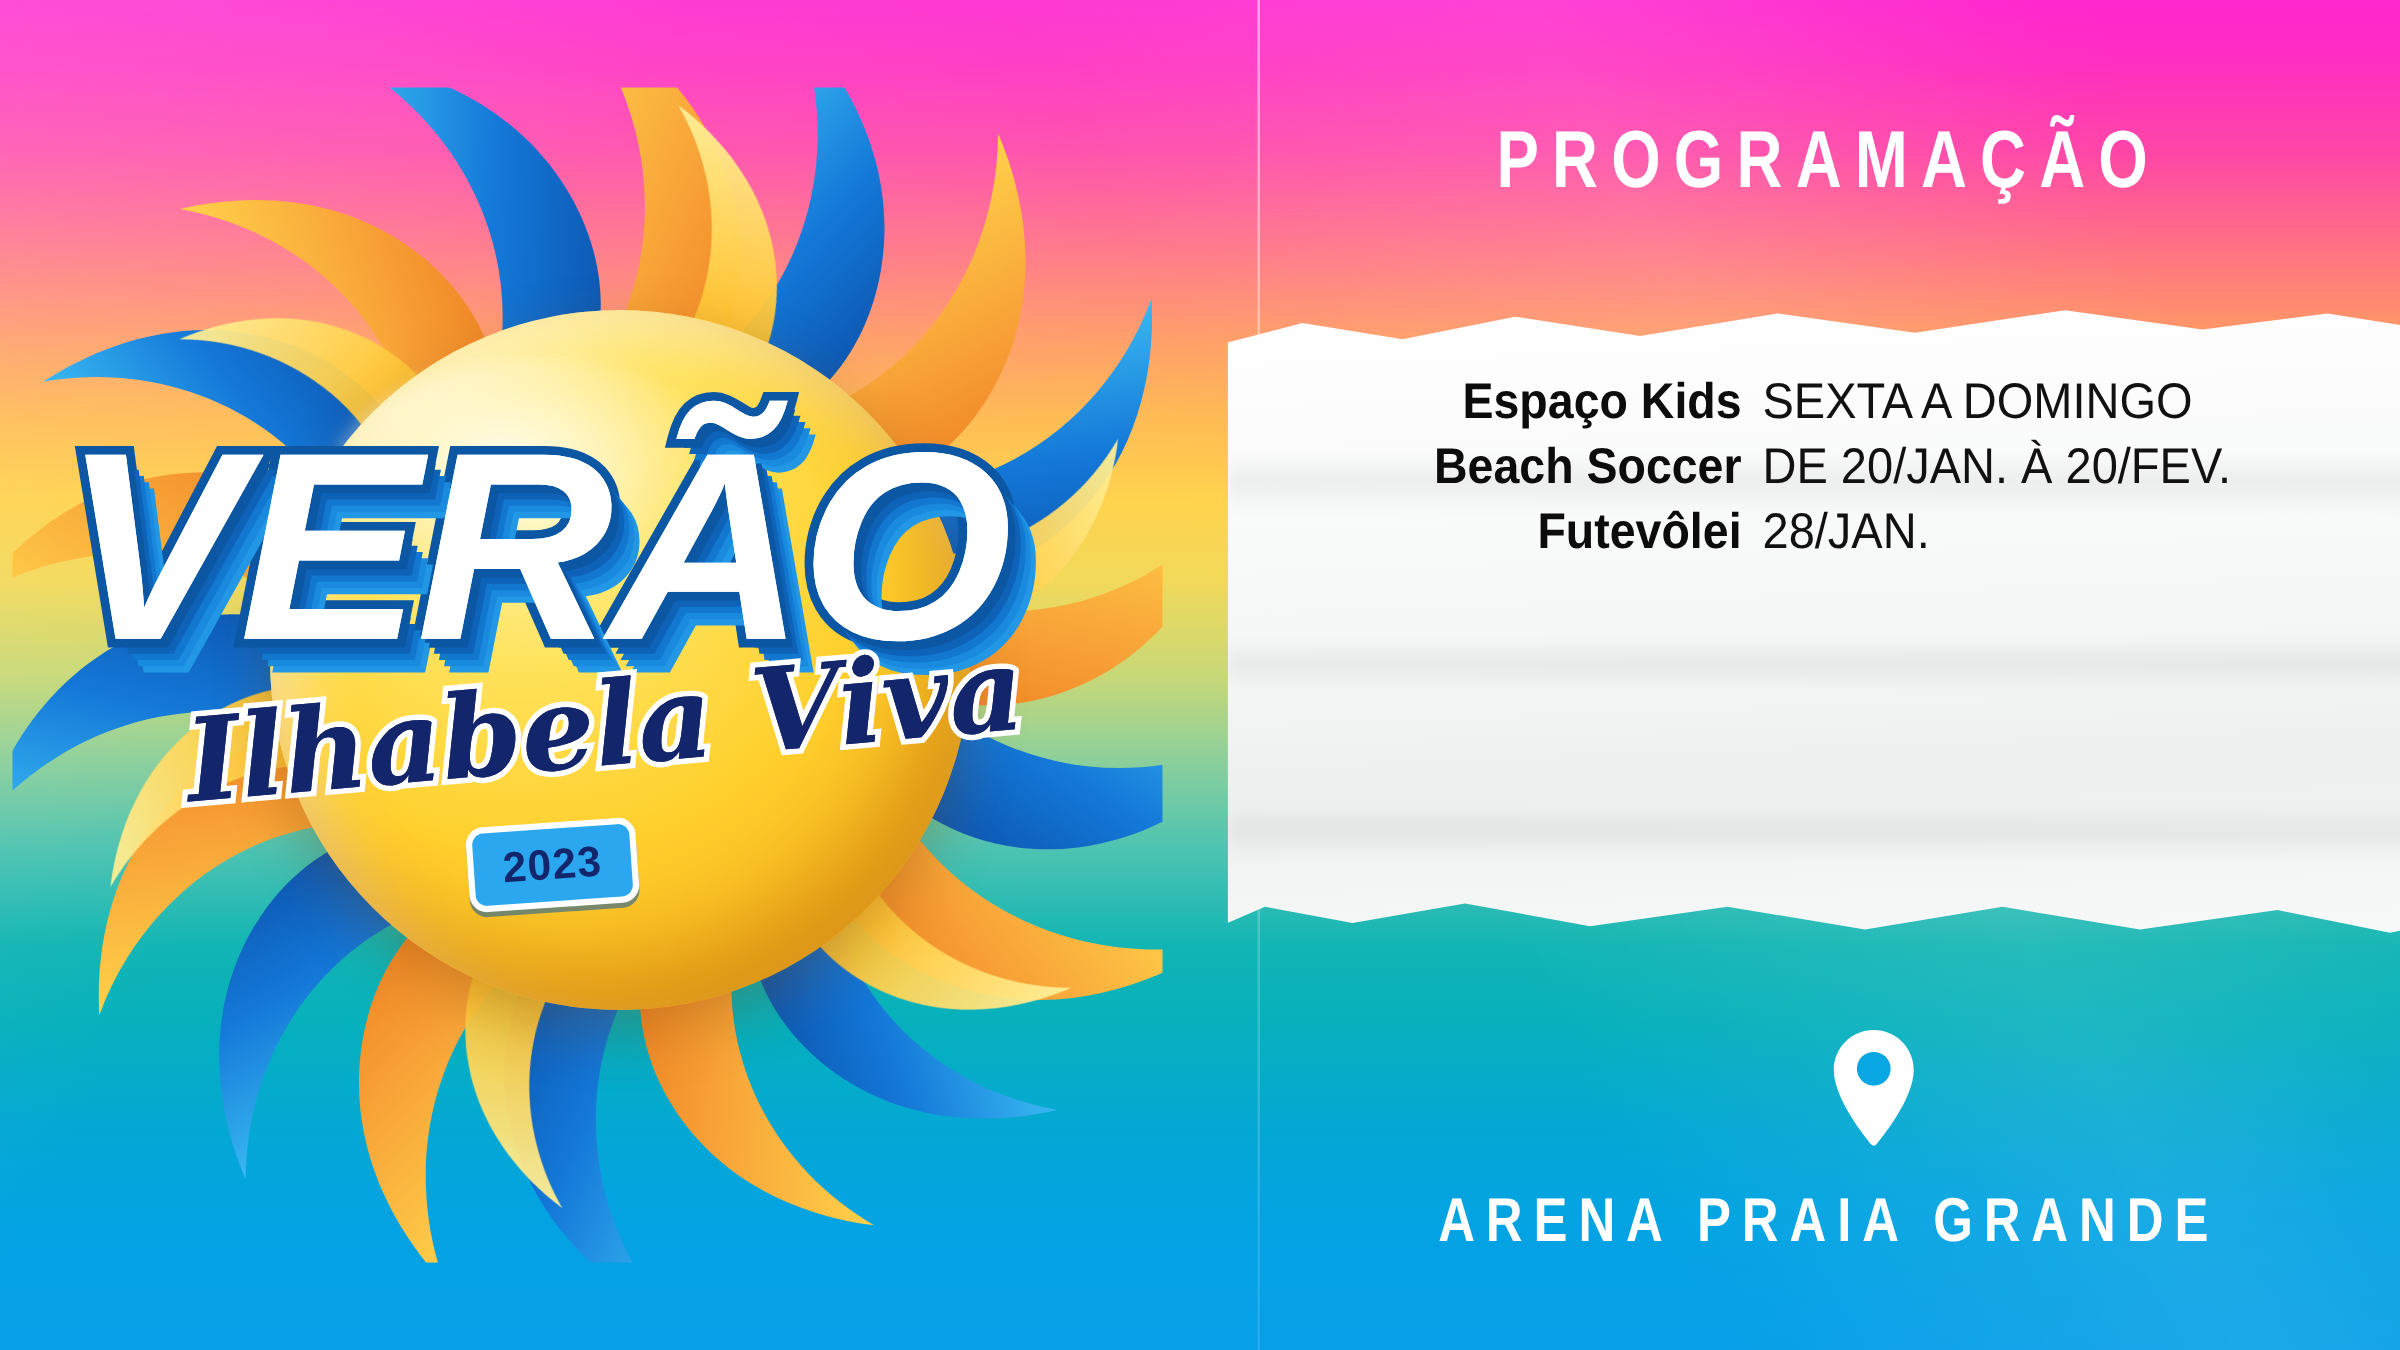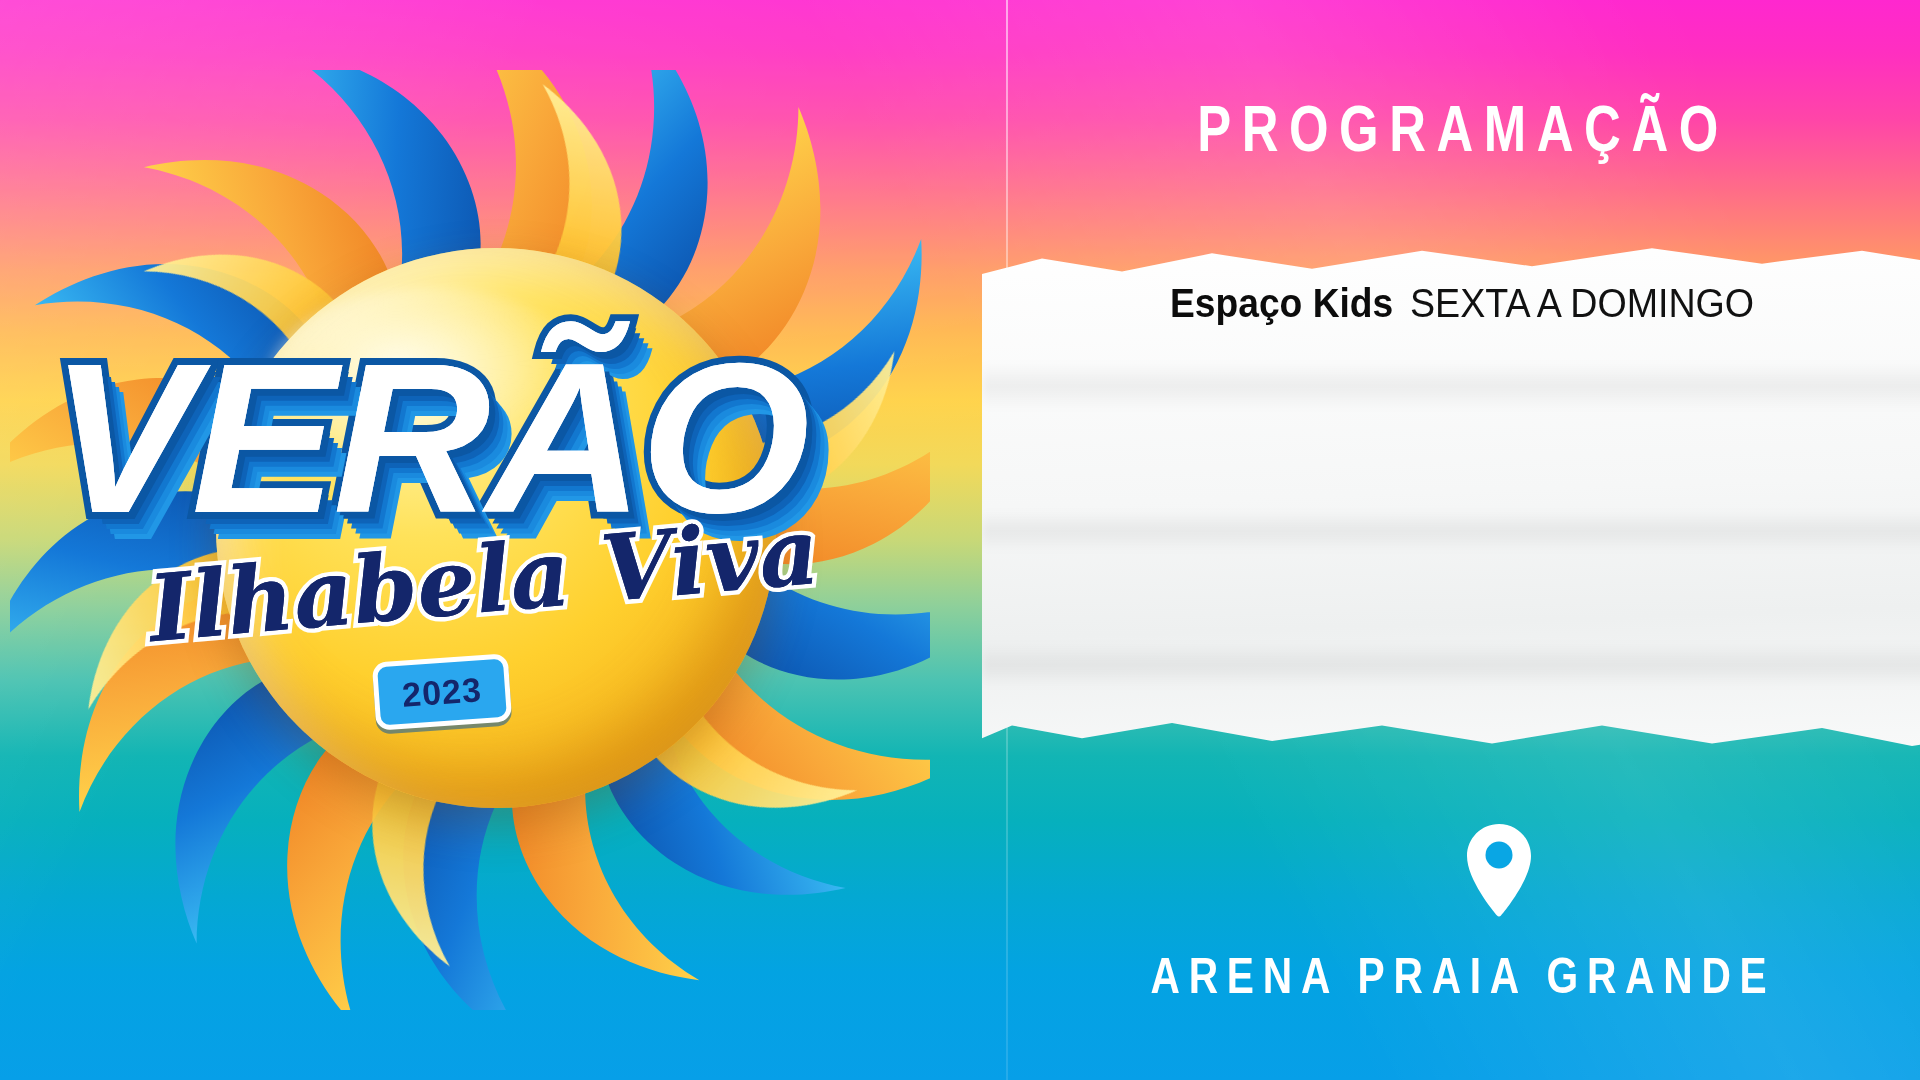--- a/index.html
+++ b/index.html
@@ -147,21 +147,21 @@
     position:absolute;left:0;right:0;pointer-events:none;
     background:linear-gradient(180deg, rgba(0,0,0,0), rgba(0,0,0,.055), rgba(0,0,0,0));
     filter:blur(5px);
   }
   .crease1{top:120px;height:46px;}
   .crease2{top:268px;height:40px;}
   .crease3{top:400px;height:44px;}
 
   
   .sched{
-    position:absolute;left:0;top:281px;width:914px;
+    position:absolute;left:0;top:299px;width:914px;
     display:flex;flex-direction:column;gap:0px;
   }
   .row{display:flex;align-items:baseline;height:52px;}
   .row .lbl{
     width:386px;text-align:right;padding-right:18px;
     font-family:"Liberation Sans", sans-serif;
     font-weight:700;font-size:40px;color:#0c0c0c;
     transform:scaleX(.93);transform-origin:right center;
     white-space:nowrap;
   }
@@ -273,20 +273,28 @@
       <div class="paper-crease crease1"></div>
       <div class="paper-crease crease2"></div>
       <div class="paper-crease crease3"></div>
     </div>
 
     <div class="sched">
       <div class="row">
         <div class="lbl">Espaço Kids</div>
         <div class="val">SEXTA A DOMINGO</div>
       </div>
+      <div class="row">
+        <div class="lbl">Beach Soccer</div>
+        <div class="val">DE 20/JAN. À 20/FEV.</div>
+      </div>
+      <div class="row">
+        <div class="lbl">Futevôlei</div>
+        <div class="val">28/JAN.</div>
+      </div>
     </div>
 
     <svg class="pin" viewBox="0 0 72 96">
       <path d="M36 2C18.3 2 4 16.3 4 34c0 23.5 26.6 55.5 30 59.6 1 1.2 3 1.2 4 0C41.4 89.5 68 57.5 68 34 68 16.3 53.7 2 36 2z" fill="#ffffff"></path>
       <circle cx="36" cy="33" r="13.5" fill="#09a6e4"></circle>
     </svg>
 
     <div class="arena">ARENA PRAIA GRANDE</div>
   </div>
 

